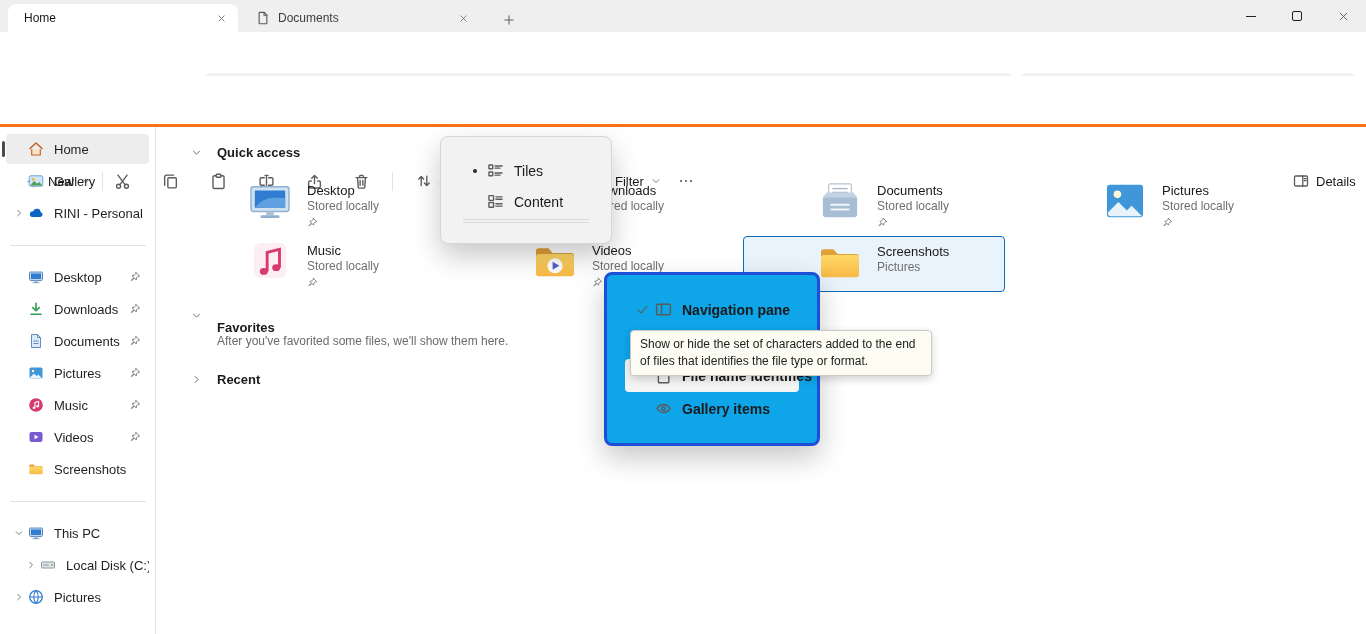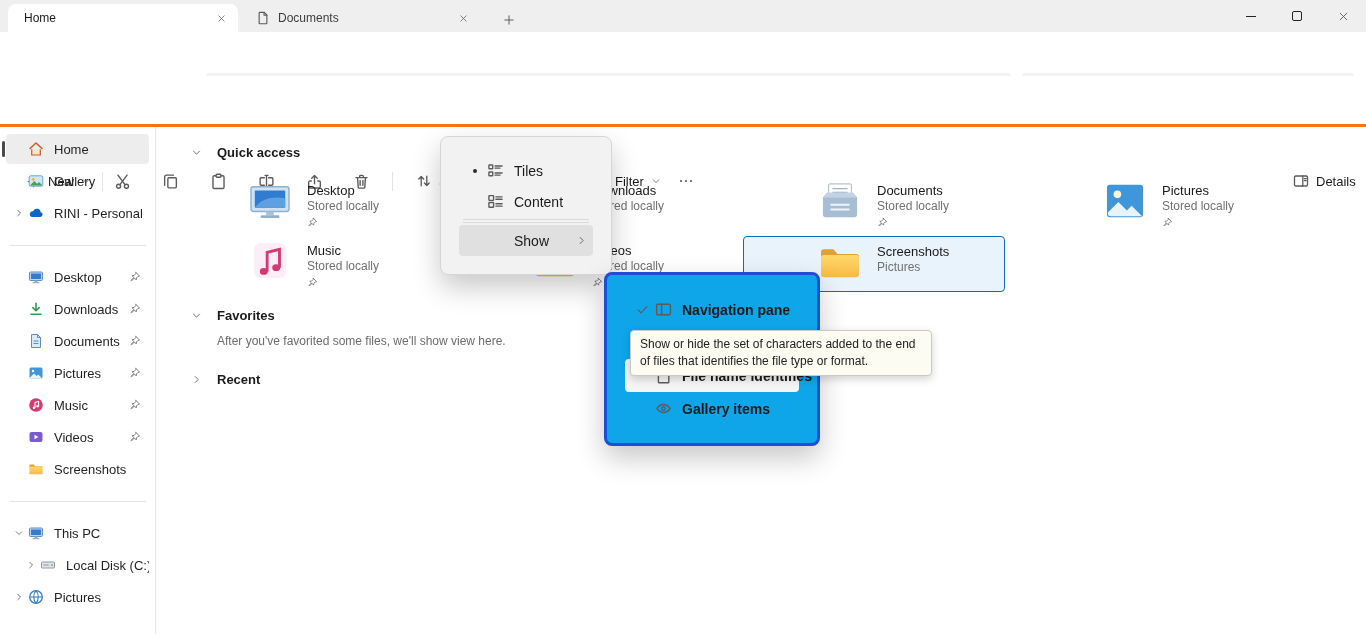--- a/index.html
+++ b/index.html
@@ -744,22 +744,22 @@
     <div class="tile-name">Screenshots</div>
     <div class="tile-sub">Pictures</div>
   </div>
 </div>
 
 <div class="sec-chev" style="left:188px;top:307px">
     <svg class="sic c-dark" width="11" height="11" viewBox="0 0 16 16">
       <use href="#sym-chd"></use>
     </svg>
   </div>
-<div class="sec-label" style="left:217px;top:308px">Favorites</div>
-<div class="empty-text" style="left:217px;top:334px">After you've favorited some files, we'll show view here.</div>
+<div class="sec-label" style="left:217px;top:320px">Favorites</div>
+<div class="empty-text" style="left:217px;top:334px">After you've favorited some files, we'll show them here.</div>
 
 <div class="sec-chev" style="left:188px;top:371px">
     <svg class="sic c-dark" width="11" height="11" viewBox="0 0 16 16">
       <use href="#sym-chr"></use>
     </svg>
   </div>
 <div class="sec-label" style="left:217px;top:372px">Recent</div>
 
 <div class="menu menu-view">
   <div class="mi">
@@ -777,30 +777,20 @@
     <span class="mi-dot"></span>
     <span class="mi-ic">
         <svg class="sic c-menu" width="17" height="17" viewBox="0 0 16 16">
           <use href="#sym-content"></use>
         </svg>
       </span>
     <span class="mi-label">Content</span>
   </div>
   <div class="msep"></div>
   <div class="msep"></div>
-  <div class="mi hl">
-    <span class="mi-dot"></span>
-    <span class="mi-ic"></span>
-    <span class="mi-label">Show</span>
-    <span class="mi-arrow">
-        <svg class="sic c-soft" width="11" height="11" viewBox="0 0 16 16">
-          <use href="#sym-chr"></use>
-        </svg>
-      </span>
-  </div>
 </div>
 
 <div class="menu menu-show">
   <div class="smi">
     <span class="mi-check">
         <svg class="sic c-dark" width="13" height="13" viewBox="0 0 16 16">
           <use href="#sym-check"></use>
         </svg>
       </span>
     <span class="mi-ic">

